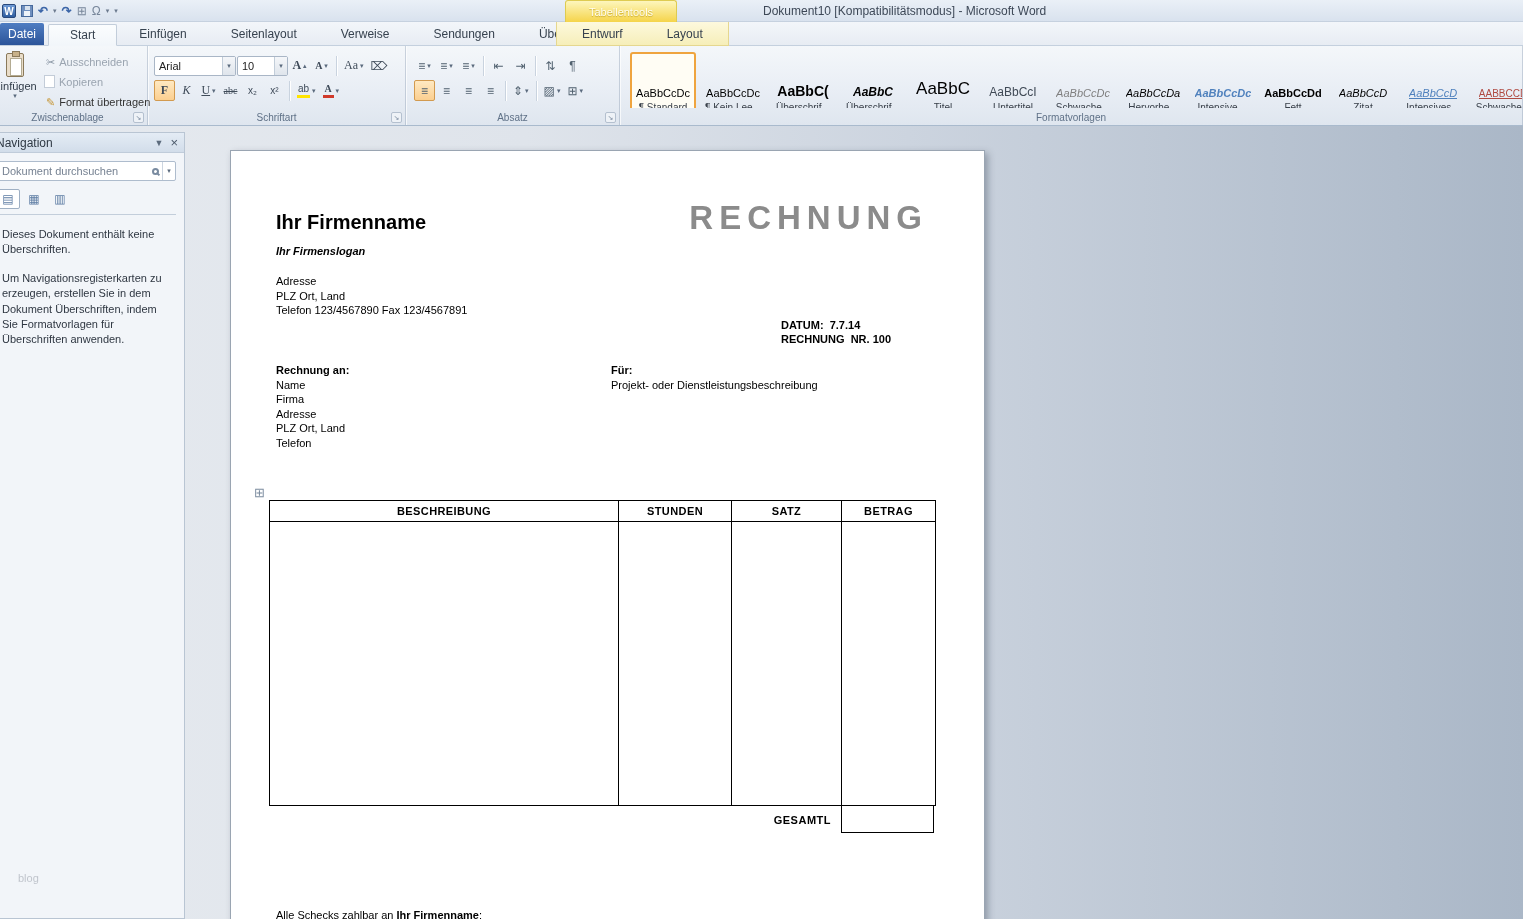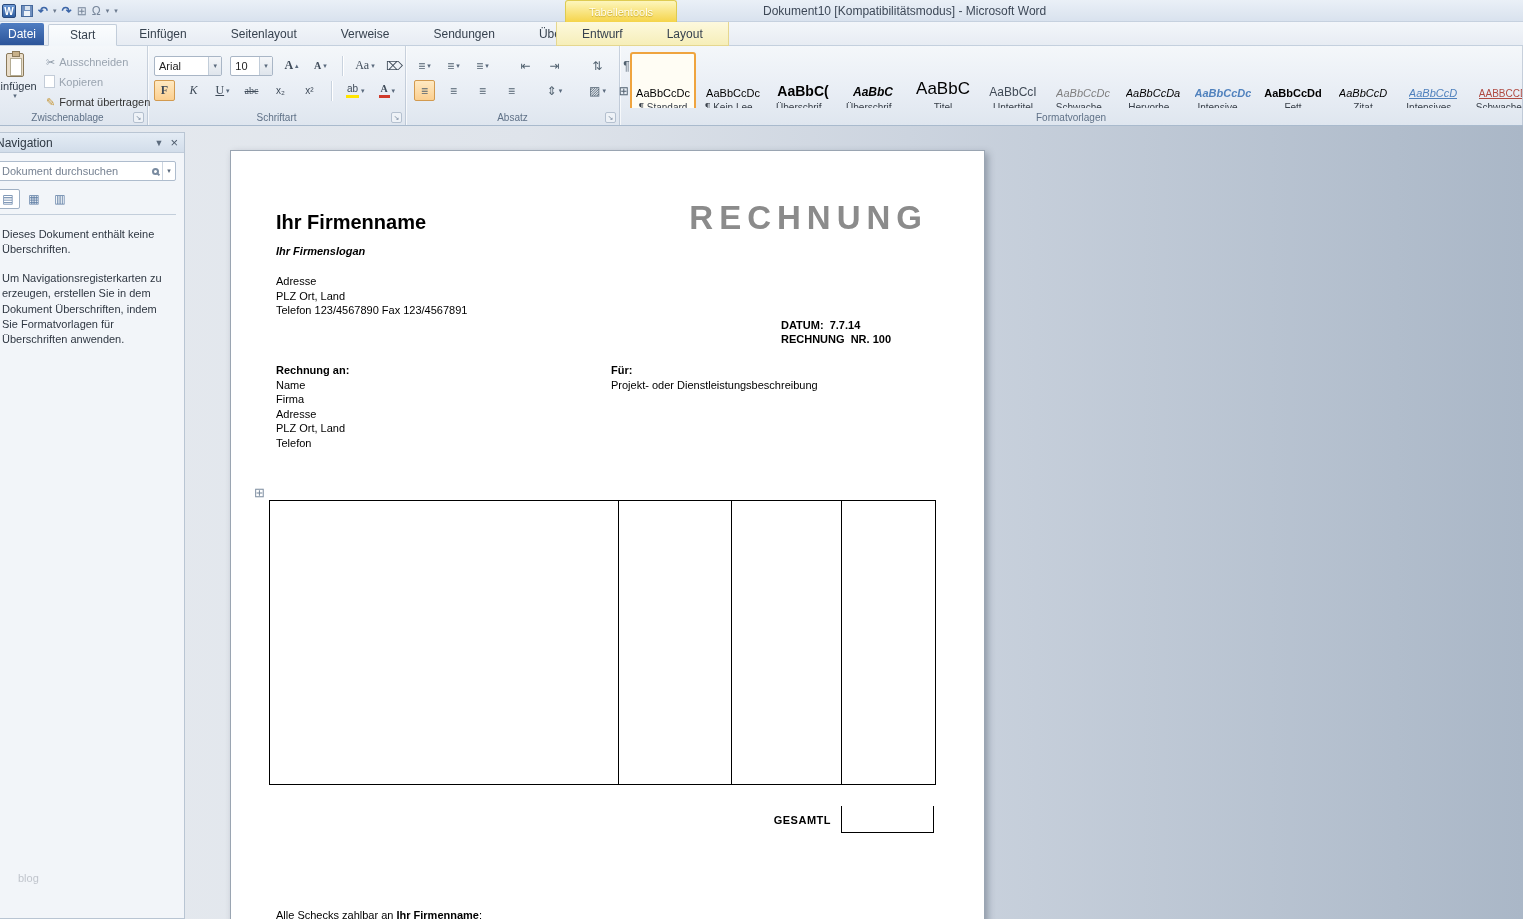--- a/index.html
+++ b/index.html
@@ -64,21 +64,21 @@
   .clip-row{display:flex;align-items:center;gap:4px;font-size:11px;height:16px;white-space:nowrap;cursor:default}
   .clip-row.dis{color:#9aa4b0}
   .clip-row .ig{font-size:11px;color:#8b97a5}
   .ic-copy{width:9px;height:11px;border:1px solid #9aa5b4;background:#fff;position:relative;display:inline-block}
   .ic-copy::after{content:"";position:absolute;left:-3px;top:-3px;width:9px;height:11px;border:1px solid #c3ccd8;background:#fff}
   .clip-row.fp{color:#333}
   .clip-row.fp .ig{color:#c89a3f}
 
   
   .g-font{width:258px;padding:9px 0 0 6px;}
-  .frow{display:flex;align-items:center;gap:8px}
+  .frow{display:flex;align-items:center;gap:1px}
   .frow+.frow{margin-top:4px}
   .combo{display:flex;align-items:center;background:#fff;border:1px solid #a9b6c6;height:20px;
     font-size:11px;color:#222;border-radius:2px;cursor:default}
   .combo .val{padding:0 4px;flex:1;white-space:nowrap}
   .combo .ddz{width:13px;align-self:stretch;border-left:1px solid #c2cdd9;
     background:linear-gradient(#f4f6f9,#dfe5ec);display:flex;align-items:center;justify-content:center;font-size:7px;color:#5a6a7d}
   .w-fam{width:82px}.w-size{width:51px}
   .serif{font-family:"Liberation Serif",serif}
   .bF{font-weight:bold}.bK{font-style:italic}.bU{text-decoration:underline}
   .strike{text-decoration:line-through;font-size:10px}
@@ -465,20 +465,27 @@
         <div class="forblk">
           <div class="hd">Für:</div>
           <div>Projekt- oder Dienstleistungsbeschreibung</div>
         </div>
 
         <span class="tbl-handle">⊞</span>
 
         <div class="inv-table">
           <div class="trow">
 
+          <div class="th">BESCHREIBUNG</div>
+              <div class="th">STUNDEN</div>
+              <div class="th">SATZ</div>
+              <div class="th">BETRAG</div>
+            </div>
+          <div class="trow">
+
           <div class="bd"></div>
               <div class="bd"></div>
               <div class="bd"></div>
               <div class="bd"></div>
             </div>
         </div>
 
         <div class="total">
           <div class="tlbl">GESAMTL</div>
           <div class="tcell"></div>

